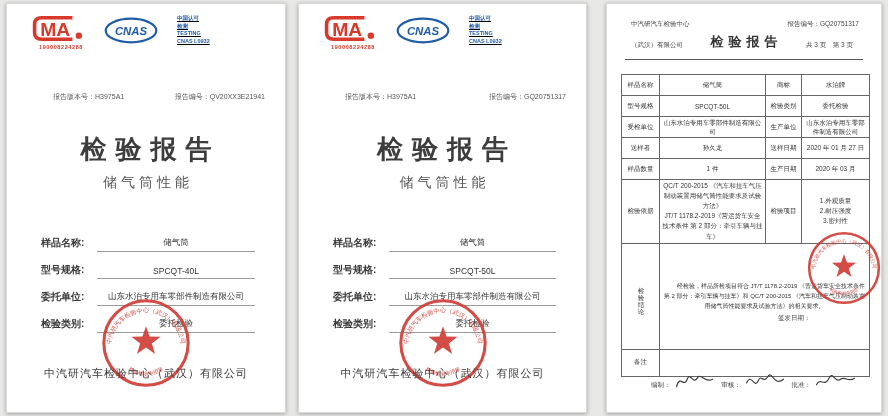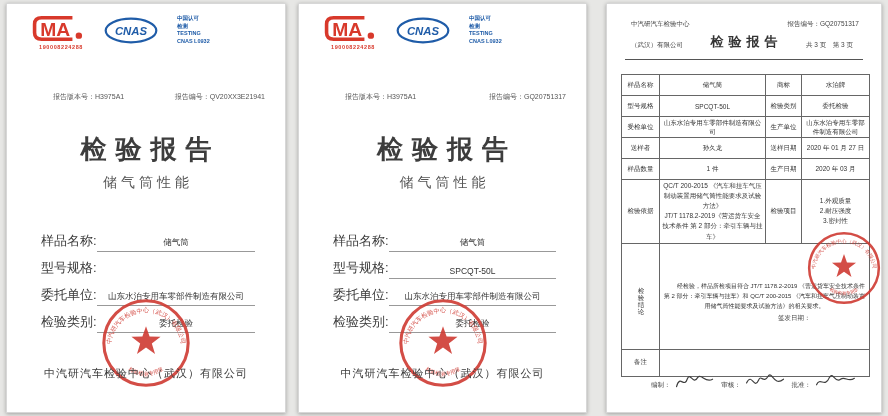--- a/index.html
+++ b/index.html
@@ -5,32 +5,32 @@
   html,body{margin:0;padding:0;width:888px;height:416px;overflow:hidden;
     background:#e7e7e5;font-family:"Liberation Sans",sans-serif;}
   .stage{position:relative;width:888px;height:333px;}
   .page{position:absolute;top:3px;height:410px;background:#fff;
     box-shadow:0 1px 4px rgba(0,0,0,.30);border:1px solid #d7d7d7;box-sizing:border-box;}
   
   .cover-logos{position:absolute;top:10px;left:24px;display:flex;gap:12px;align-items:flex-start;}
   .cma-wrap{display:flex;flex-direction:column;align-items:center;}
   .cma-svg{width:60px;height:29px;display:block;}
   .cma-no{color:#d8392b;font-size:5.5px;font-weight:bold;letter-spacing:.6px;margin-top:1px;}
-  .cnas-wrap{display:flex;gap:18px;align-items:center;margin-top:1px;}
+  .cnas-wrap{display:flex;gap:18px;align-items:center;margin-top:1px;text-decoration:underline;}
   .cnas-svg{width:56px;height:27px;display:block;}
   .cnas-caption{font-size:5.5px;color:#1f5ca8;white-space:pre-line;line-height:1.4;font-weight:bold;}
   .codes{position:absolute;top:88px;left:0;right:0;display:flex;justify-content:space-between;
     padding:0 20px 0 46px;font-size:7px;color:#555;}
   .cover-title{position:absolute;top:128px;width:100%;text-align:center;font-size:26px;
     font-weight:700;color:#3d3d3d;letter-spacing:9px;text-indent:9px;}
   .cover-subtitle{position:absolute;top:170px;width:100%;text-align:center;font-size:14px;
     color:#555;letter-spacing:4px;text-indent:4px;}
   .fields{position:absolute;top:229px;left:34px;right:30px;}
   .frow{display:flex;align-items:flex-end;margin-bottom:8px;height:19px;}
-  .flabel{width:56px;font-size:13px;font-weight:normal;color:#3a3a3a;padding-bottom:2px;}
+  .flabel{width:56px;font-size:10px;font-weight:bold;color:#3a3a3a;padding-bottom:2px;}
   .fvalue{flex:1;text-align:center;font-size:8.5px;color:#333;border-bottom:1px solid #999;padding-bottom:2px;}
   .cover-stamp{position:absolute;top:293px;left:50%;transform:translateX(-50%);
     width:92px;height:92px;opacity:.9;}
   .cover-company{position:absolute;top:362px;width:100%;text-align:center;font-size:11px;
     color:#3a3a3a;letter-spacing:1px;}
   
   .rp-org1{position:absolute;top:16px;left:24px;font-size:6.5px;color:#444;}
   .rp-org2{position:absolute;top:37px;left:24px;font-size:6.5px;color:#444;}
   .rp-no{position:absolute;top:16px;right:22px;font-size:6.5px;color:#444;}
   .rp-pag{position:absolute;top:37px;right:28px;font-size:6.5px;color:#444;}
@@ -91,20 +91,21 @@
     </div>
     <div class="cover-title">检验报告</div>
     <div class="cover-subtitle">储气筒性能</div>
     <div class="fields">
       <div class="frow">
         <span class="flabel">样品名称:</span>
         <span class="fvalue">储气筒</span>
       </div>
       <div class="frow">
         <span class="flabel">型号规格:</span>
+        <span class="fvalue">SPCQT-40L</span>
       </div>
       <div class="frow">
         <span class="flabel">委托单位:</span>
         <span class="fvalue">山东水泊专用车零部件制造有限公司</span>
       </div>
       <div class="frow">
         <span class="flabel">检验类别:</span>
         <span class="fvalue">委托检验</span>
       </div>
     </div>

